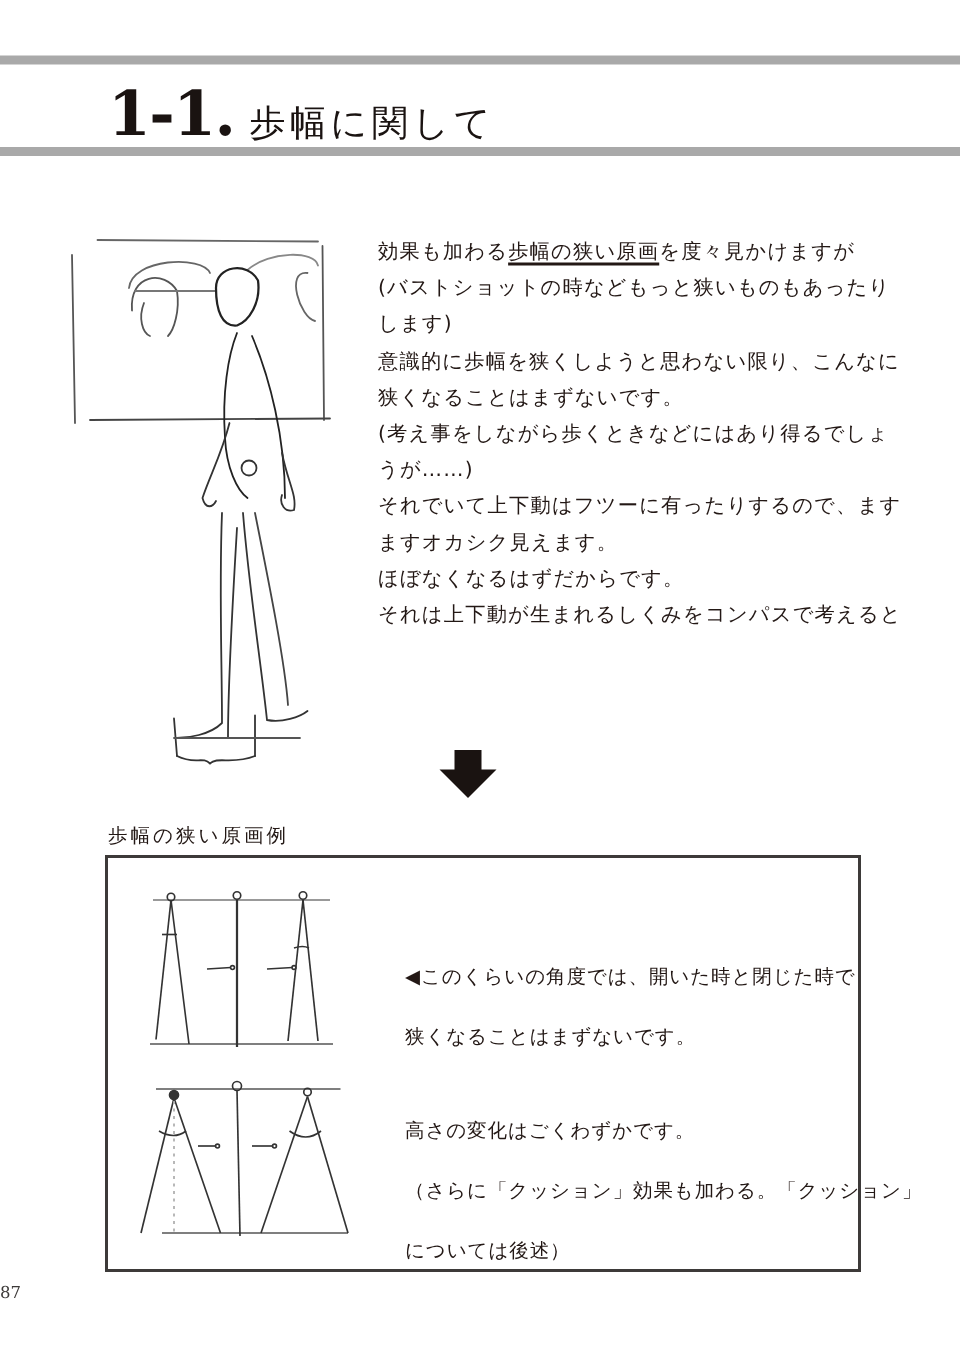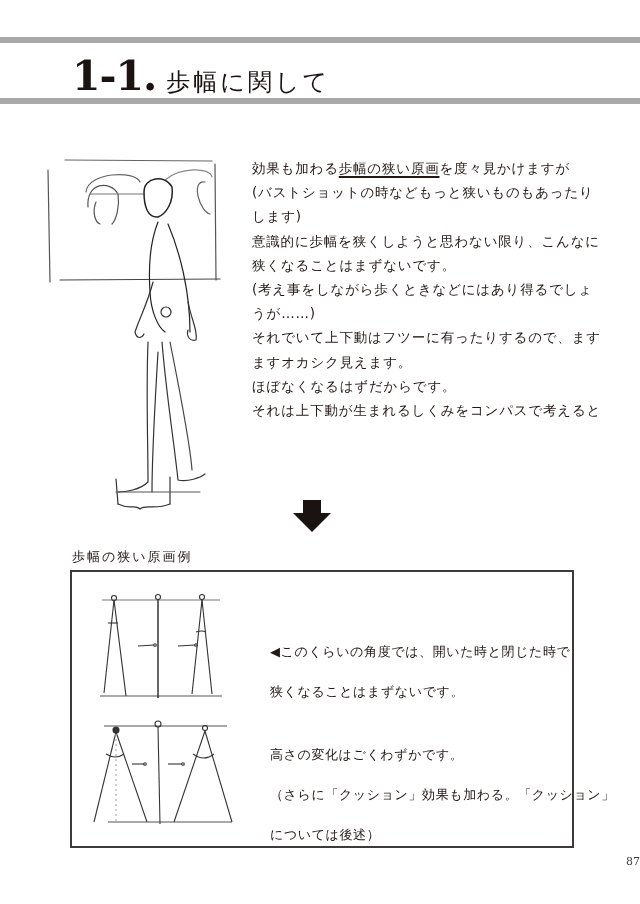--- a/index.html
+++ b/index.html
@@ -44,21 +44,21 @@
     .fig2 { position: absolute; left: 20px; top: 18px; width: 150px; height: 110px; }
     .fig3 { position: absolute; left: 20px; top: 142px; width: 150px; height: 120px; }
     .cap {
       position: absolute; left: 182px; font-size: 13px; line-height: 24px;
       letter-spacing: 0.6px; color: #231815; white-space: nowrap;
     }
     .cap p { margin: 16px; }
     .cap1 { top: 52px; }
     .cap2 { top: 155px; }
     .page-number {
-      position: absolute; left: 0; width: 640px; top: 855px; text-align: right;
+      position: absolute; left: 0; width: 640px; top: 855px; text-align: left;
       font-family: "DejaVu Serif", "Liberation Serif", serif; font-size: 11px; color: #3d3a39;
     }
   </style>
 </head>
 <body>
 
 <div class="bar top"></div>
 <div class="title">
   <span class="num">1-1.</span>
   <span class="txt">歩幅に関して</span>

